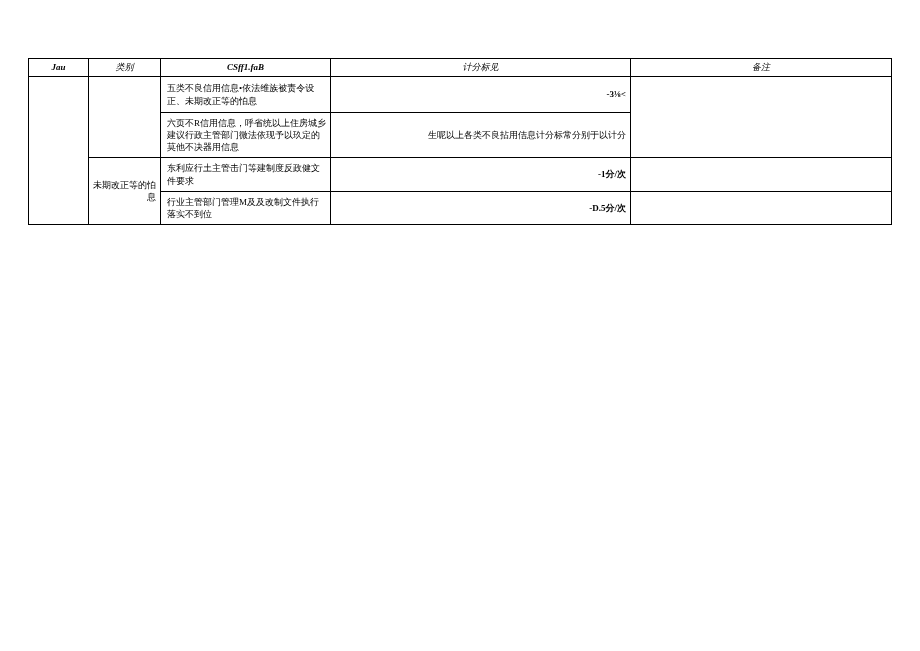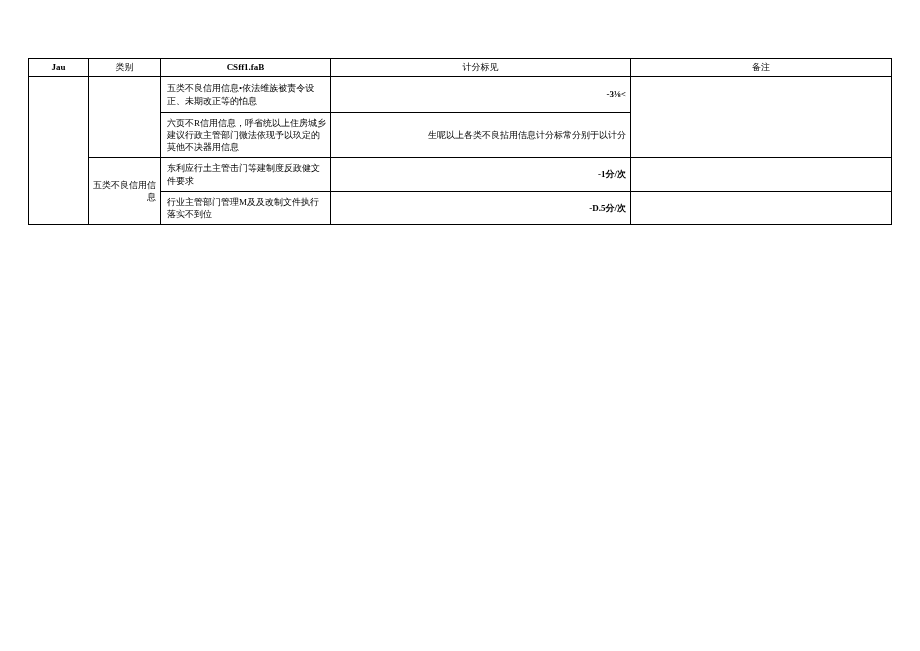--- a/index.html
+++ b/index.html
@@ -19,20 +19,21 @@
       border: 1px solid #000;
       padding: 4px 4px;
       vertical-align: middle;
       line-height: 1.35;
     }
     .th-cell {
       text-align: center;
       font-weight: normal;
       height: 18px;
       padding: 2px 4px;
+      font-style: italic;
     }
     .bold { font-weight: bold; }
     .center { text-align: right; }
     .left { text-align: left; padding-left: 6px; }
     .col-jau   { width: 60px; }
     .col-cat   { width: 72px; }
     .col-csff  { width: 170px; }
     .col-score { width: 300px; }
     .col-note  { width: auto; }
     .row-h1 { height: 36px; padding-left: 19px; }
@@ -68,21 +69,21 @@
     <td class="center bold">-3⅛&lt;</td>
     <td rowspan="2" class="center"></td>
   </tr>
 
   <tr class="row-h2">
     <td class="left">六页不R信用信息，呼省统以上住房城乡建议行政主管部门微法依现予以玖定的莫他不决器用信息</td>
     <td class="center">生呢以上各类不良拈用佶息计分标常分别于以计分</td>
   </tr>
 
   <tr class="row-h3">
-    <td rowspan="2" class="center">五类不良信用信息</td>
+    <td rowspan="2" class="center">未期改正等的怕息</td>
     <td class="left">东利应行土主管击门等建制度反政健文件要求</td>
     <td class="center bold">-1分/次</td>
     <td class="center"></td>
   </tr>
 
   <tr class="row-h4">
     <td class="left">行业主管部门管理M及及改制文件执行落实不到位</td>
     <td class="center bold">-D.5分/次</td>
     <td class="center"></td>
   </tr>

